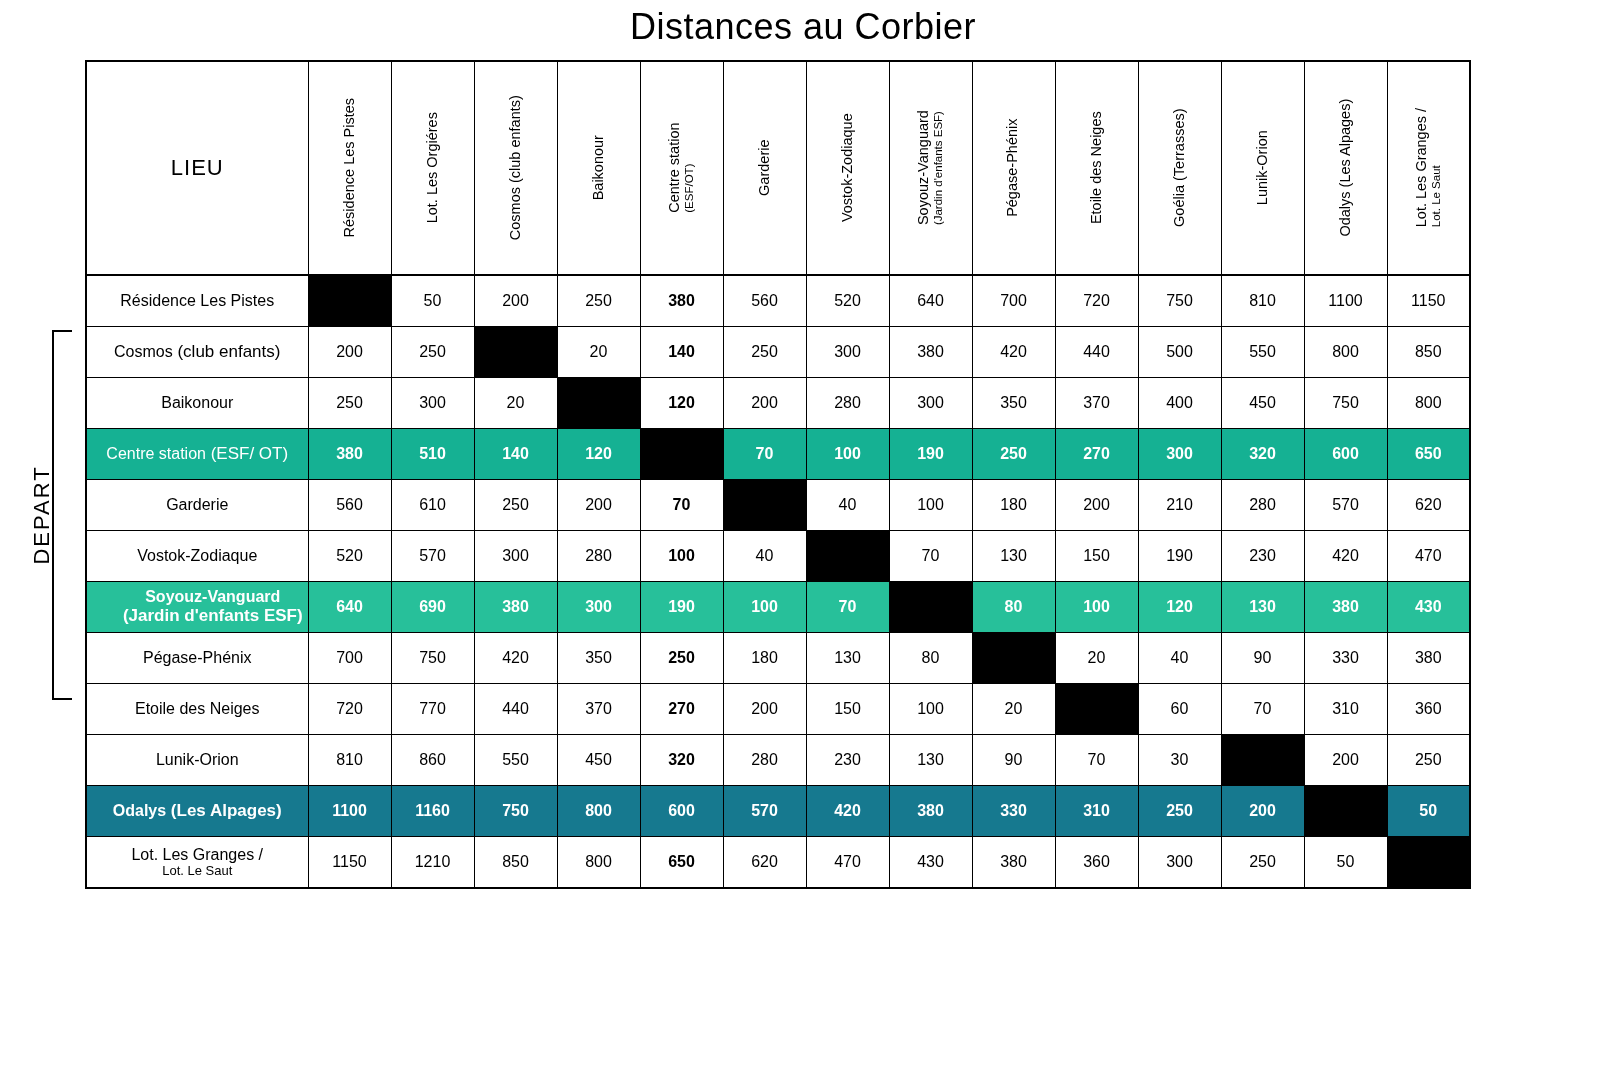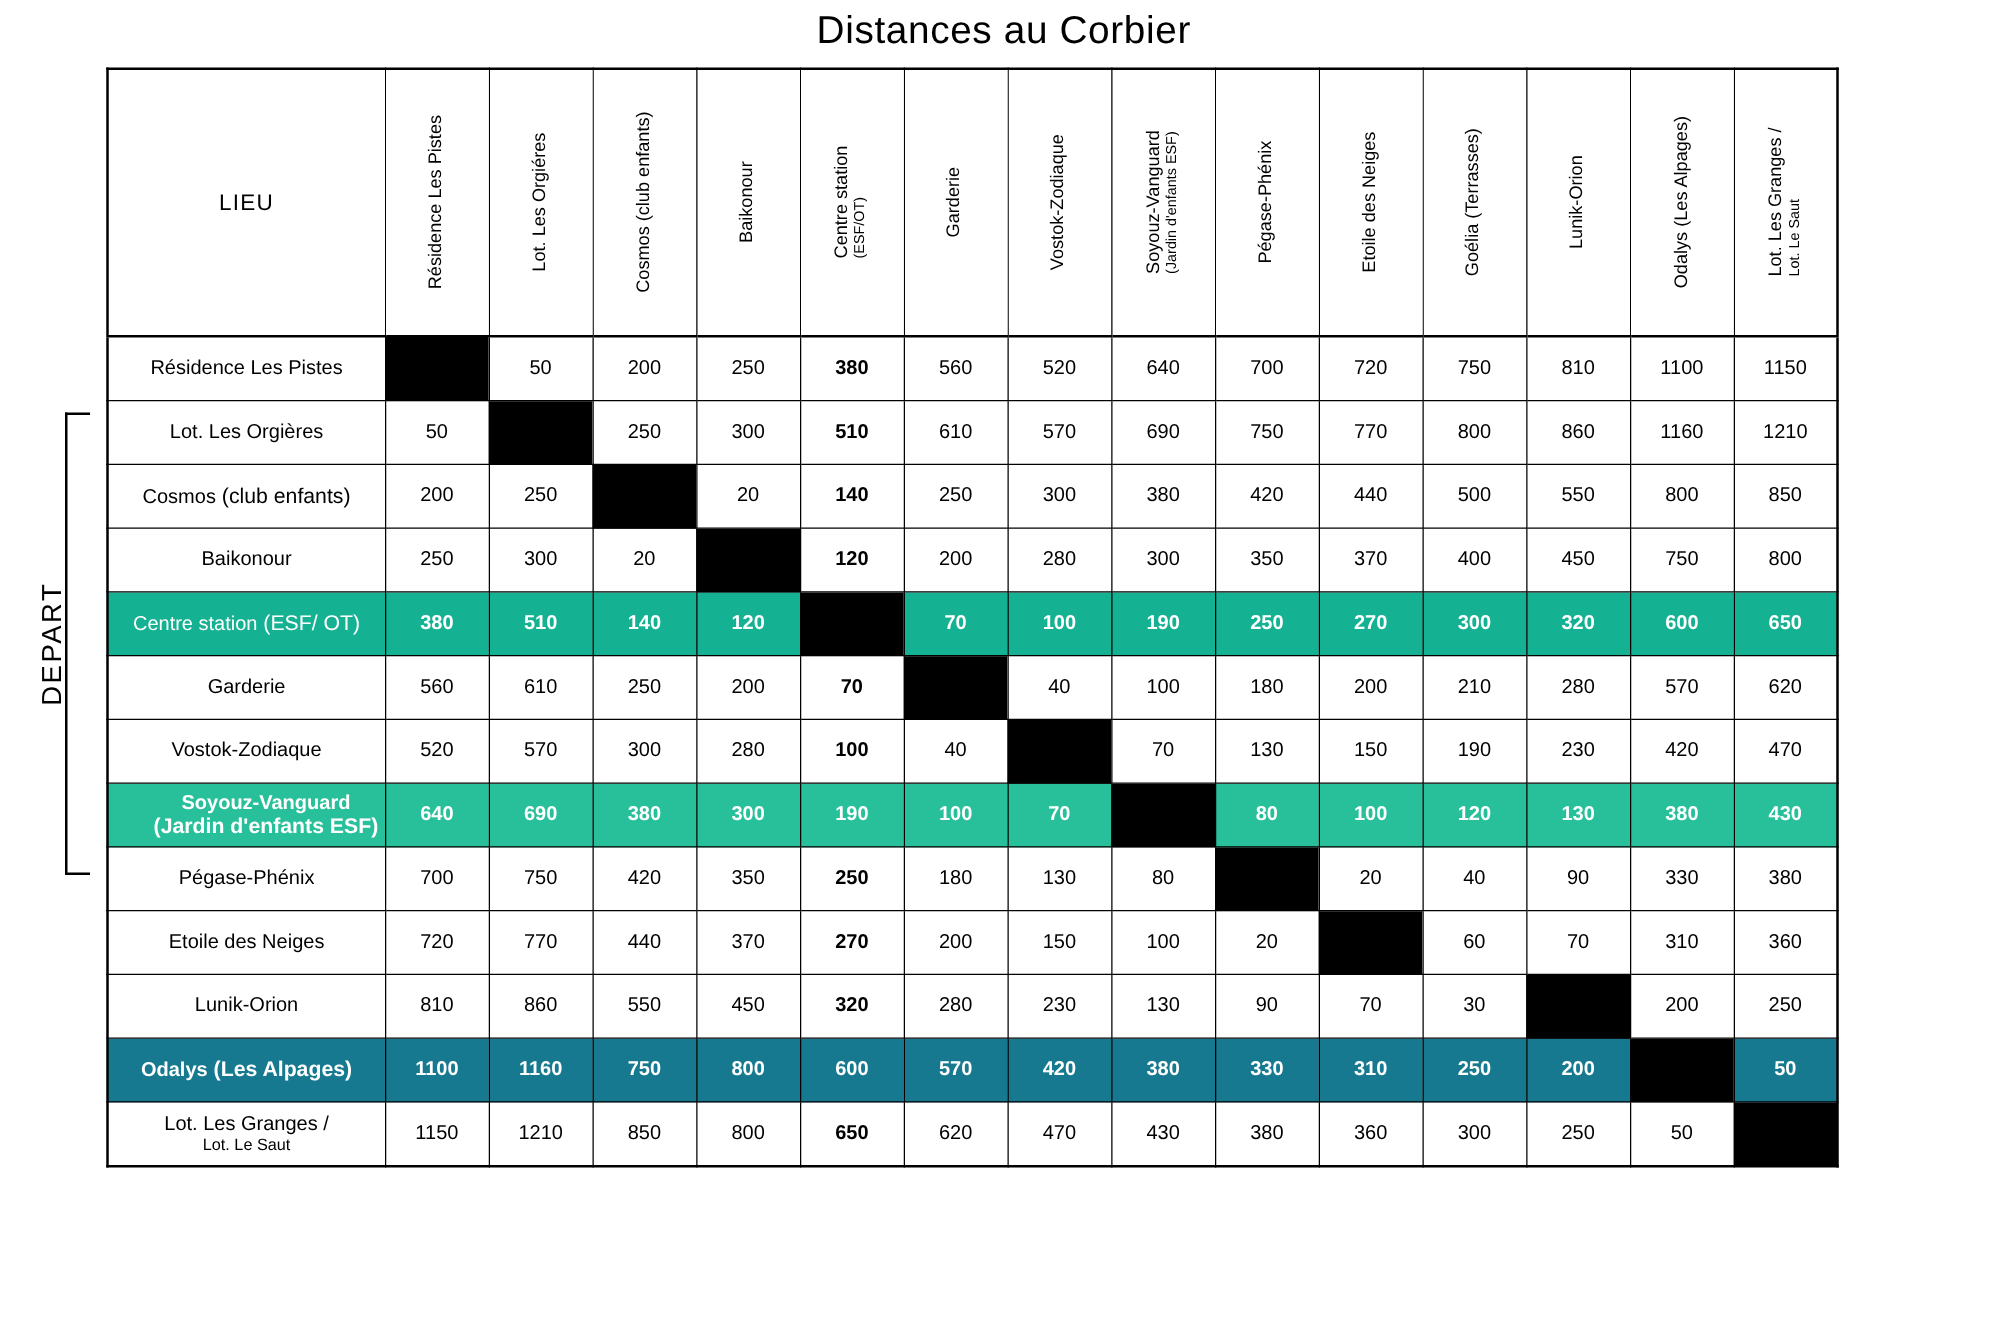--- a/index.html
+++ b/index.html
@@ -10,21 +10,21 @@
   body {
     width: 1606px;
     height: 1070px;
     font-family: "Liberation Sans", sans-serif;
     color: #000000;
     position: relative;
     overflow: hidden;
   }
   #title {
     text-align: center;
-    font-size: 31px;
+    font-size: 36px;
     font-weight: normal;
     letter-spacing: 0.5px;
     margin: 6px 0 12px 0;
     font-family: "Liberation Sans", sans-serif;
   }
   .wrap {
     position: relative;
     margin-left: 85px;
     margin-top: 6px;
   }
@@ -54,21 +54,21 @@
     border-top: 2px solid #000 !important;
     border-right: 2px solid #000 !important;
   }
   .blank-tl {
     border: none !important;
     background: transparent !important;
   }
   
   .lieu-head {
     height: 212px;
-    font-size: 18px;
+    font-size: 22px;
     letter-spacing: 1px;
   }
   .vhead {
     height: 212px;
     position: relative;
   }
   .vhead .rotwrap {
     position: absolute;
     left: 50%;
     top: 50%;
@@ -258,37 +258,20 @@
           <td class="num bold">380</td>
           <td class="num">560</td>
           <td class="num">520</td>
           <td class="num">640</td>
           <td class="num">700</td>
           <td class="num">720</td>
           <td class="num">750</td>
           <td class="num">810</td>
           <td class="num">1100</td>
           <td class="num">1150</td>
-        </tr>
-        <tr class="datarow ">
-          <td class="rowlabel">Lot. Les Orgières</td>
-          <td class="num">50</td>
-          <td class="diag"></td>
-          <td class="num">250</td>
-          <td class="num">300</td>
-          <td class="num bold">510</td>
-          <td class="num">610</td>
-          <td class="num">570</td>
-          <td class="num">690</td>
-          <td class="num">750</td>
-          <td class="num">770</td>
-          <td class="num">800</td>
-          <td class="num">860</td>
-          <td class="num">1160</td>
-          <td class="num">1210</td>
         </tr>
         <tr class="datarow ">
           <td class="rowlabel">Cosmos<span class="sub"> (club enfants)</span></td>
           <td class="num">200</td>
           <td class="num">250</td>
           <td class="diag"></td>
           <td class="num">20</td>
           <td class="num bold">140</td>
           <td class="num">250</td>
           <td class="num">300</td>

